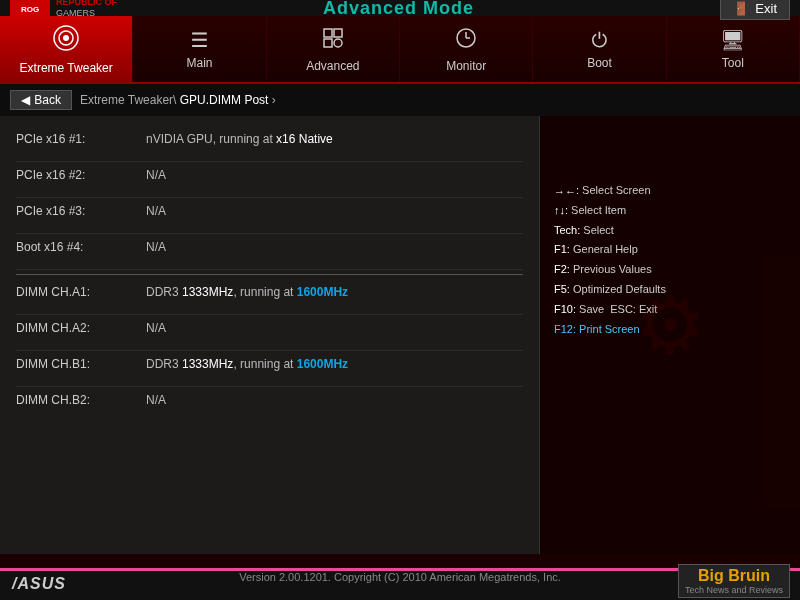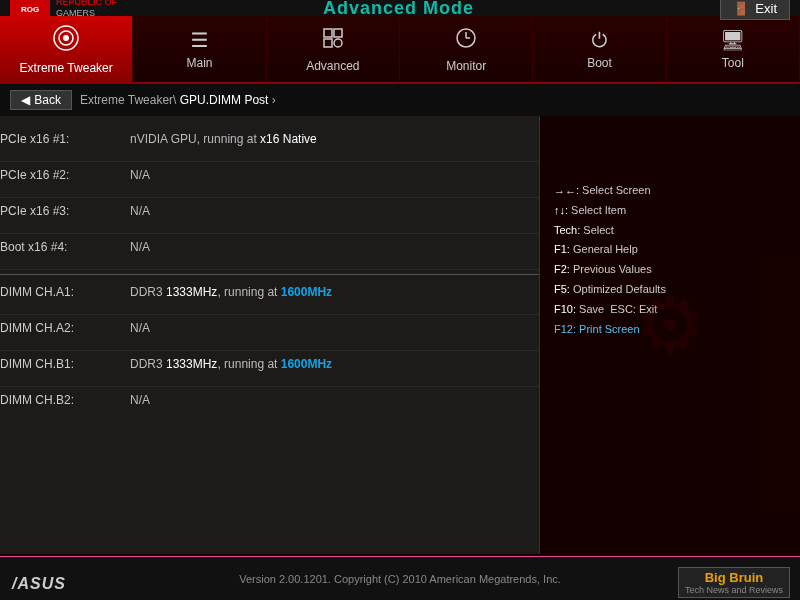--- a/index.html
+++ b/index.html
@@ -113,21 +113,21 @@
     
     .content-wrapper {
       display: flex;
       height: calc(600px - 32px - 68px - 34px - 28px);
     }
 
     
     .left-panel {
       flex: 0 0 540px;
       background: rgba(30,30,30,0.85);
-      padding: 10px 0;
+      padding: 10px 16px;
       overflow-y: auto;
       border-right: 1px solid #333;
     }
 
     .info-row {
       display: flex;
       align-items: baseline;
       padding: 6px 0;
       border-bottom: 1px solid #2a2a2a;
       min-height: 36px;
@@ -183,28 +183,27 @@
     .help-text .f12-line {
       color: #4fc3f7;
     }
 
     
     .bottom-bar {
       position: absolute;
       bottom: 0;
       left: 0;
       right: 0;
-      height: 44px;
+      height: 32px;
       background: #111;
       display: flex;
-      align-items: center;
       justify-content: center;
       color: #888;
       font-size: 11px;
-      border-top: 1px solid #ec4899;
+      border-top: 3px solid #ec4899;
     }
     .asus-logo {
       position: absolute;
       left: 10px;
       bottom: 4px;
       color: #ccc;
       font-size: 14px;
       font-style: italic;
       font-weight: bold;
       letter-spacing: 1px;
@@ -216,21 +215,21 @@
       background: #222;
       border: 1px solid #555;
       padding: 2px 6px;
       font-size: 10px;
       color: #aaa;
       text-align: center;
     }
     .bigbruin-badge .bb-title {
       color: #e8a000;
       font-weight: bold;
-      font-size: 13px;
+      font-size: 16px;
     }
     .bigbruin-badge .bb-sub {
       color: #888;
       font-size: 9px;
     }
 
     
     .rog-bg-emblem {
       position: absolute;
       top: 50%;

